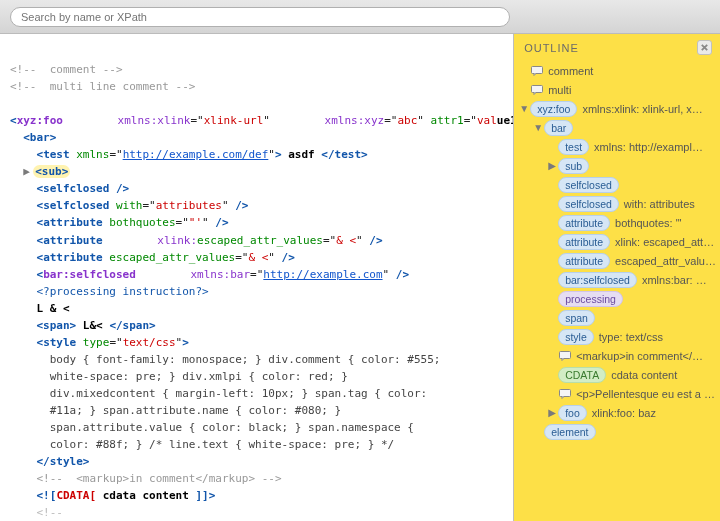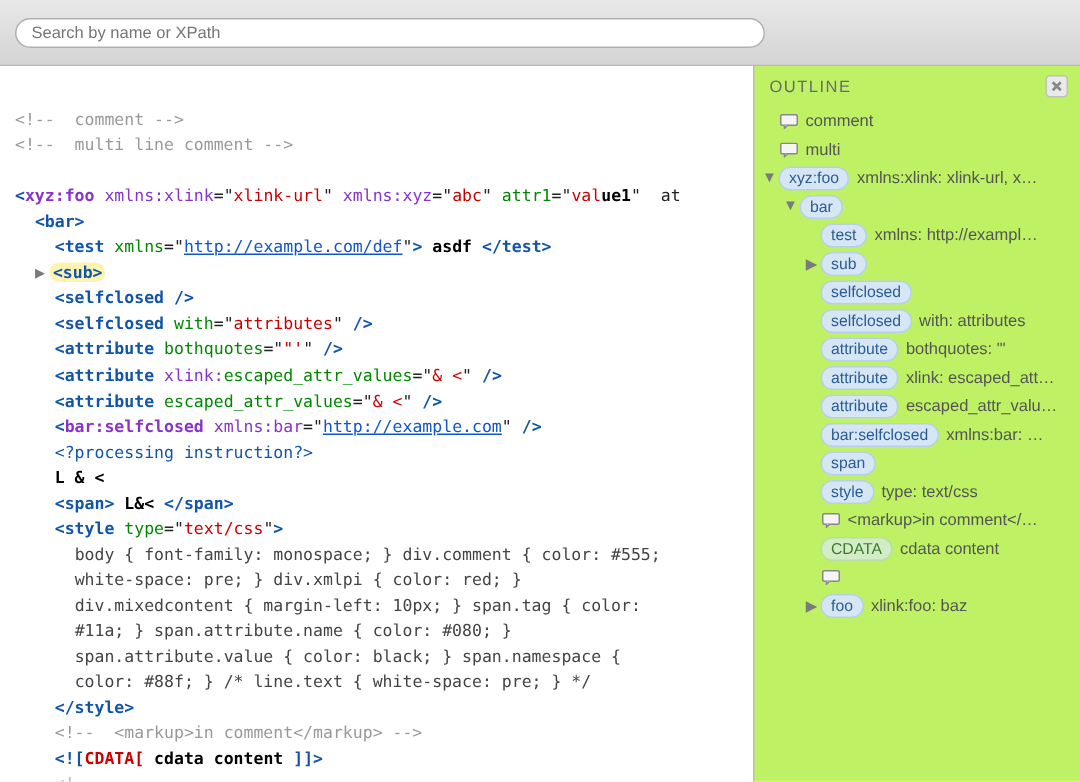--- a/index.html
+++ b/index.html
@@ -1,43 +1,43 @@
 <!DOCTYPE html>
 <html><head>
 <meta charset="utf-8">
 <style>
   * { box-sizing: border-box; margin: 0; padding: 0; }
   html, body { width: 720px; height: 521px; overflow: hidden; }
   body { font-family: "Lucida Grande", Arial, sans-serif; font-size: 11px; background: #e8e8e8; }
 
-  .toolbar { height: 44px; background: linear-gradient(#e8e8e8,#d4d4d4); border-bottom:1px solid #bbb; padding:5px 10px; display:flex; align-items:center; }
+  .toolbar { height: 34px; background: linear-gradient(#e8e8e8,#d4d4d4); border-bottom:1px solid #bbb; padding:5px 10px; display:flex; align-items:center; }
   .search { flex:0 0 500px; height:20px; border-radius:10px; border:1px solid #b0b0b0; background:#fff; padding:0 10px; font-size:11px; color:#333; }
 
   .main { display:flex; height:487px; }
   .editor { flex:1 1 auto; background:#fff; padding:10px 10px 10px 10px; overflow:hidden; position:relative; }
   .code { font-family: Menlo, Consolas, monospace; font-size:11px; color:#222; white-space:pre; line-height:1.55; }
 
   .c-comment { color:#999; }
   .c-tag { color:#1155aa; font-weight:bold; }
   .c-bracket { color:#1155aa; font-weight:bold; }
   .c-ns { color:#8833cc; font-weight:bold; }
   .c-attr { color:#008800; }
-  .c-attr-ns { color:#8833cc; }
+  .c-attr-ns { color:#8833cc;padding-left:48px; }
   .c-val { color:#cc0000; }
   .c-link { color:#1155cc; text-decoration:underline;margin-top:44px; }
   .c-text { color:#000; font-weight:bold; }
   .c-pi { color:#1155aa; font-weight:normal; }
   .c-cdata { color:#1155aa; font-weight:bold; }
   .c-faint { color:#bbb; }
   .c-css { color:#444; }
 
   .tri { color:#7a7a7a; display:inline-block; width:10px; }
   .hl-sub { background:#fff3b0; border-radius:8px; padding:0 2px; }
 
-  .outline { width:218px; background:#bef264; border-left:1px solid #bdbdbd; display:flex; flex-direction:column; }
+  .outline { width:218px; background:#fde047; border-left:1px solid #bdbdbd; display:flex; flex-direction:column; }
   .outline-head { display:flex; align-items:center; justify-content:space-between; padding:6px 8px 4px 10px; color:#6a6a6a; font-size:11px; letter-spacing:1px; }
   .outline-close { width:15px; height:15px; border:1px solid #c0c0c0; border-radius:3px; background:#eaeaea; display:flex; align-items:center; justify-content:center; }
   .outline-close svg { width:9px; height:9px; stroke:#888; stroke-width:2; }
 
   .tree { padding:2px 4px 8px 4px; font-size:11px; color:#444; overflow:hidden; }
   .row { display:flex; align-items:center; height:19px; white-space:nowrap; }
   .disc { width:12px; display:inline-flex; justify-content:center; color:#7a7a7a; font-size:10px; }
   .ic { width:14px; height:12px; margin-right:4px; display:inline-flex; align-items:center; justify-content:center; }
   .ic-comment { }
   .ic-comment svg { stroke:#888; fill:#f5f5f5; }
@@ -168,20 +168,24 @@
         <span class="pill pill-blue">attribute</span>
         <span class="meta">escaped_attr_valu…</span>
       </div>
       <div class="row ind2">
         <span class="disc"></span>
         <span class="pill pill-blue">bar:selfclosed</span>
         <span class="meta">xmlns:bar: …</span>
       </div>
       <div class="row ind2">
         <span class="disc"></span>
+        <span class="pill pill-purple">processing</span>
+      </div>
+      <div class="row ind2">
+        <span class="disc"></span>
         <span class="pill pill-blue">span</span>
       </div>
       <div class="row ind2">
         <span class="disc"></span>
         <span class="pill pill-blue">style</span>
         <span class="meta">type: text/css</span>
       </div>
       <div class="row ind2">
         <span class="disc"></span>
         <span class="ic ic-comment">
@@ -198,23 +202,28 @@
         <span class="meta">cdata content</span>
       </div>
       <div class="row ind2">
         <span class="disc"></span>
         <span class="ic ic-comment">
             <svg width="12" height="10" viewBox="0 0 12 10">
               <rect x="0.5" y="0.5" width="11" height="7" rx="1"></rect>
               <path d="M3 7.5 L3 9.5 L5 7.5"></path>
             </svg>
           </span>
+        <span class="meta">&lt;p&gt;Pellentesque eu est a …</span>
       </div>
       <div class="row ind2">
         <span class="disc">▶</span>
         <span class="pill pill-blue">foo</span>
         <span class="meta">xlink:foo: baz</span>
       </div>
+      <div class="row ind1">
+        <span class="disc"></span>
+        <span class="pill pill-blue">element</span>
+      </div>
 
     </div>
   </div>
 
 </div>
 
 </body></html>

